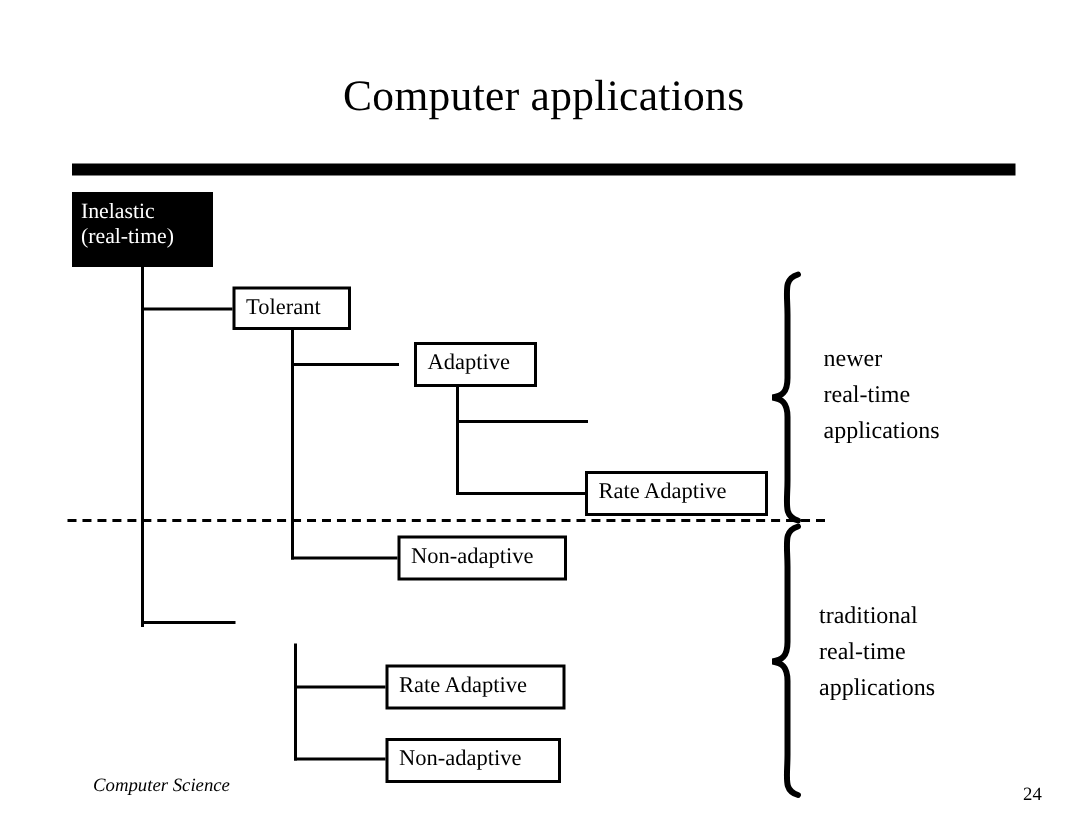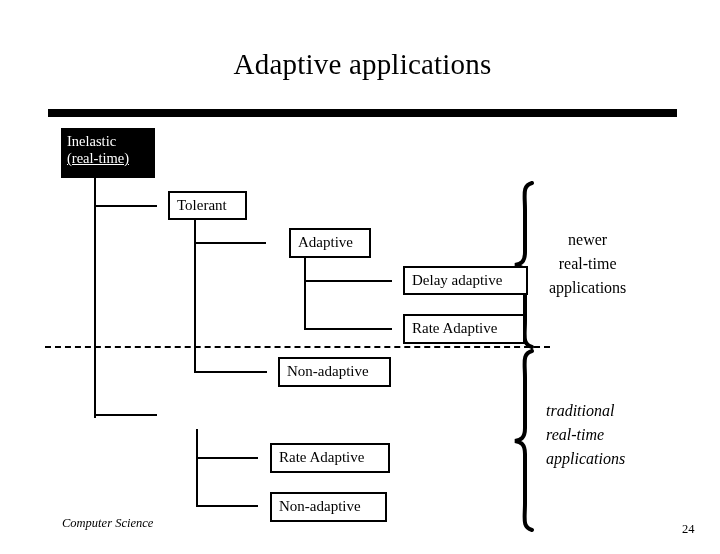--- a/index.html
+++ b/index.html
@@ -47,32 +47,31 @@
     color: #000000;
     font-family: "Liberation Serif", serif;
     font-size: 15px;
     line-height: 1.15;
     display: flex;
     align-items: center;
     justify-content: flex-start;
     padding-left: 7px;
     padding-right: 7px;
     z-index: 3;
-    margin-left: 13px;
   }
   .node.root {
     background: #000000;
     color: #ffffff;
     border: none;
     display: block;
     padding: 5px 0 0 6px;
     font-size: 14.5px;
     line-height: 17px;
   }
-  .node.root .line2 { display: block; text-decoration: underline; }
+  .node.root .line2 { display: block; }
   
   .vline {
     position: absolute;
     width: 2px;
     background: #000000;
     z-index: 1;
   }
   .hline {
     position: absolute;
     height: 2px;
@@ -122,21 +121,21 @@
     font-family: "Liberation Serif", serif;
     font-size: 12.5px;
     color: #000000;
   }
 </style>
 </head>
 <body>
 
 <div id="slide">
 
-  <div class="slide-title">Adaptive applications</div>
+  <div class="slide-title">Computer applications</div>
   <div class="title-rule"></div>
 
   <div class="vline" style="left:94px; top:178px; height:240px;"></div>
   <div class="hline" style="left:94px; top:205px; width:63px;"></div>
   <div class="hline" style="left:94px; top:414px; width:63px;"></div>
 
   <div class="vline" style="left:194px; top:219px; height:154px;"></div>
   <div class="hline" style="left:194px; top:242px; width:72px;"></div>
   <div class="hline" style="left:194px; top:371px; width:73px;"></div>
 
@@ -156,23 +155,20 @@
   </div>
 
   <div class="node" style="left:155px; top:191px; width:79px; height:29px;">
     <span>Tolerant</span>
   </div>
 
   <div class="node" style="left:276px; top:228px; width:82px; height:30px;">
     <span>Adaptive</span>
   </div>
 
-  <div class="node" style="left:390px; top:266px; width:125px; height:29px;">
-    <span>Delay adaptive</span>
-  </div>
 
   <div class="node" style="left:390px; top:314px; width:122px; height:30px;">
     <span>Rate Adaptive</span>
   </div>
 
   <div class="node" style="left:265px; top:357px; width:113px; height:30px;">
     <span>Non-adaptive</span>
   </div>
 
 
@@ -189,25 +185,25 @@
       <path d="M20 3 C10 6, 13 14, 13 30 L13 72 C13 82, 9 84, 3 85 C9 86, 13 88, 13 98 L13 140 C13 156, 10 164, 20 167" fill="none" stroke="#000000" stroke-width="4" stroke-linecap="round"></path>
     </svg>
   </div>
 
   <div class="brace" style="left:512px; top:348px;">
     <svg width="28" height="185" viewBox="0 0 28 185">
       <path d="M20 3 C10 6, 13 14, 13 30 L13 80 C13 90, 9 92, 3 93 C9 94, 13 96, 13 106 L13 155 C13 171, 10 179, 20 182" fill="none" stroke="#000000" stroke-width="4" stroke-linecap="round"></path>
     </svg>
   </div>
 
-  <div class="annot" style="left:549px; top:228px;text-align:center;">newer
+  <div class="annot" style="left:549px; top:228px;">newer
 real-time
 applications</div>
 
-  <div class="annot" style="left:546px; top:399px;font-style:italic;">traditional
+  <div class="annot" style="left:546px; top:399px;">traditional
 real-time
 applications</div>
 
 
   <div class="dept-name">Computer Science</div>
   <div class="page-number">24</div>
 
 </div>
 
 </body></html>

